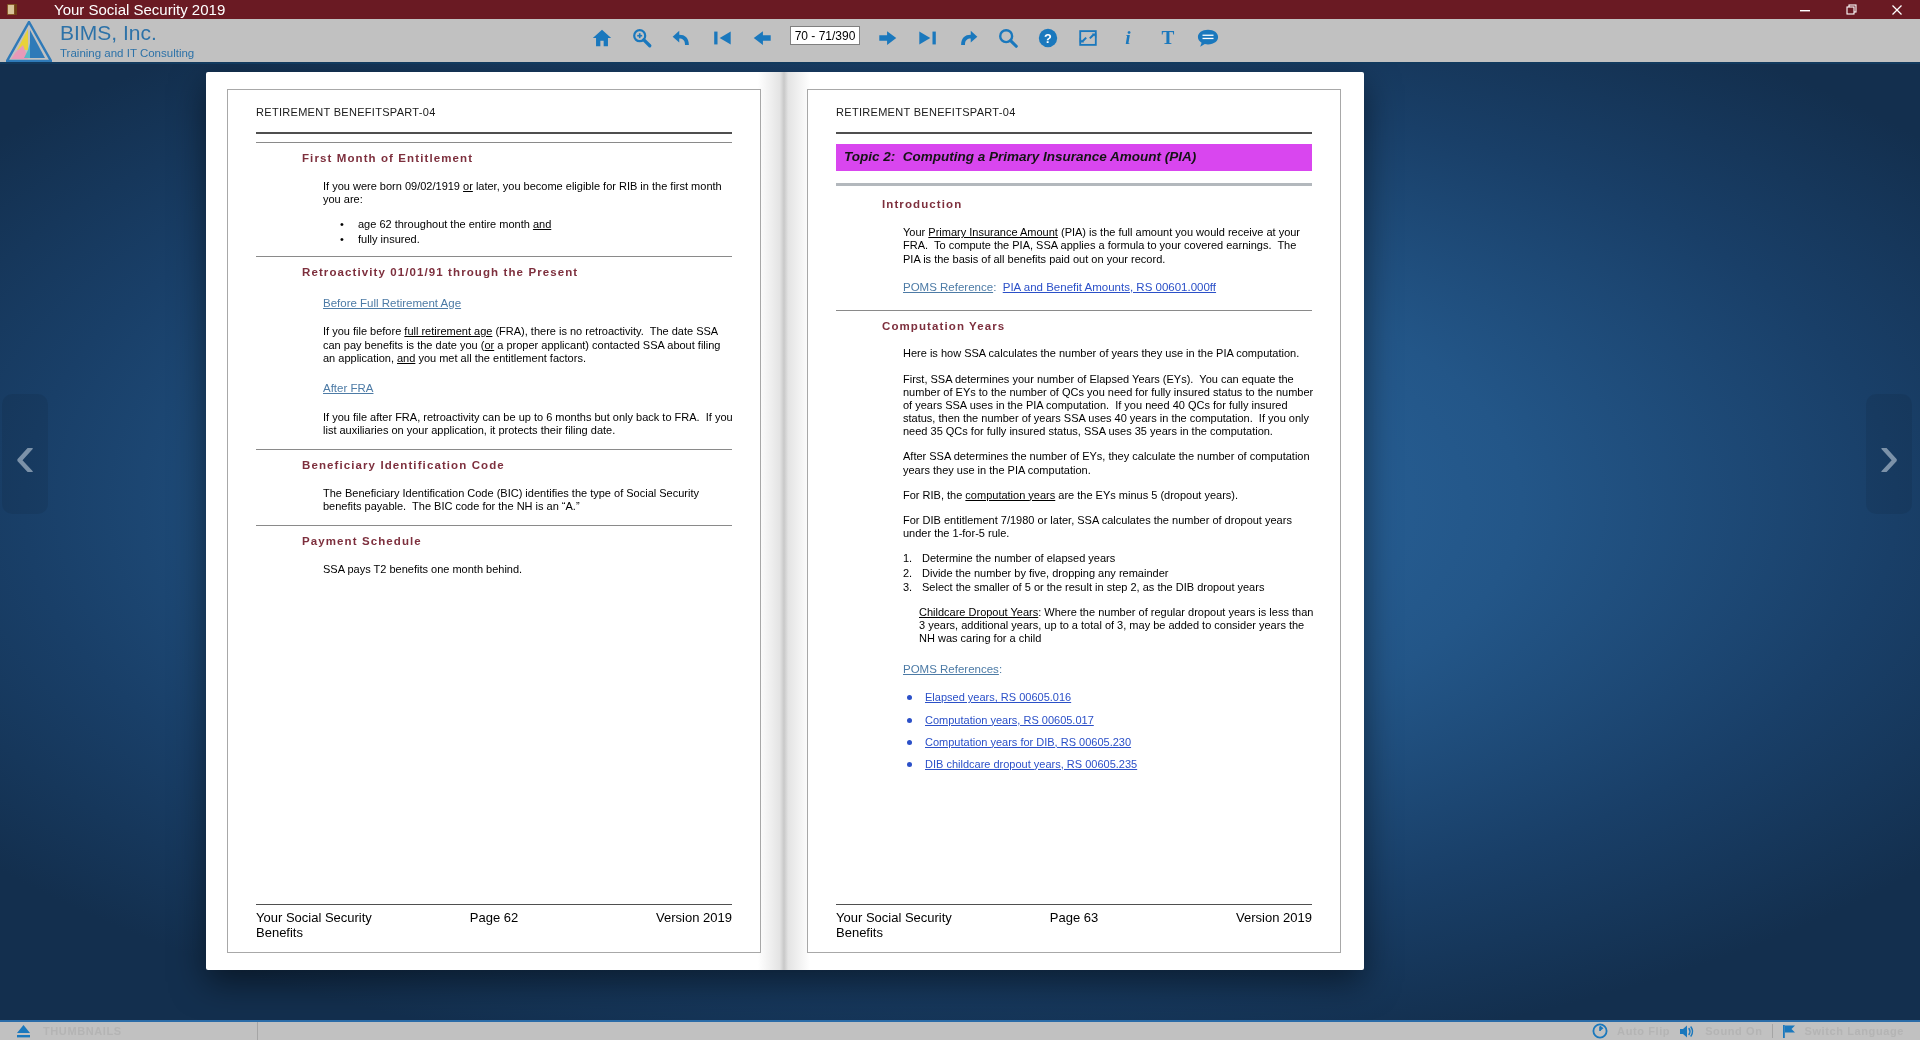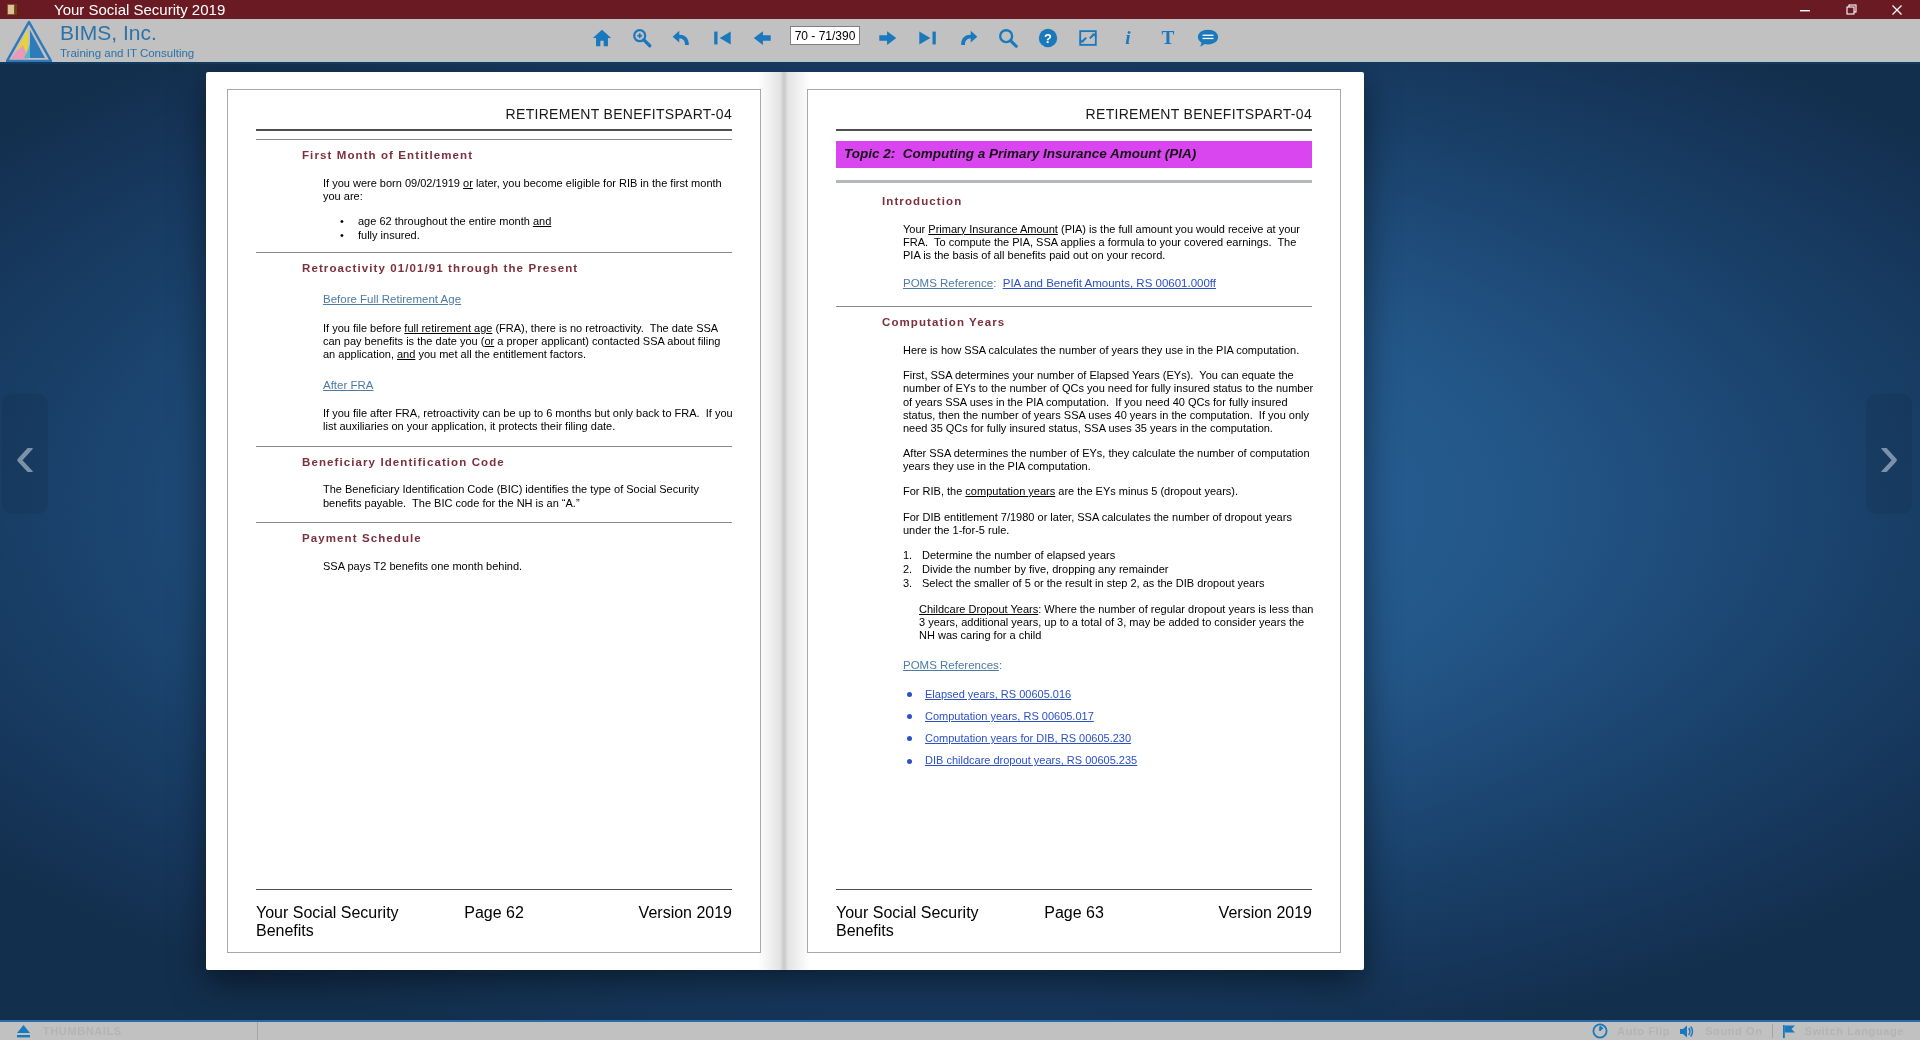--- a/index.html
+++ b/index.html
@@ -44,22 +44,22 @@
   .gutter{
     position:absolute; left:552px; top:0; width:52px; height:100%;
     background:linear-gradient(to right, rgba(255,255,255,0), rgba(130,130,130,.22) 42%, rgba(85,85,85,.32) 50%, rgba(130,130,130,.22) 58%, rgba(255,255,255,0));
   }
   .page{
     position:absolute; top:17px; width:534px; height:864px;
     border:1px solid #a8a8a8; background:#fff;
   }
   .page.leftpage{ left:21px; } .page.rightpage{ left:601px; }
   .page-inner{ position:absolute; inset:0; padding:16px 28px 0 28px; font-size:11px; line-height:1.2; color:#000; }
-  .pagehead{ display:flex; justify-content:flex-end; font-size:14px; letter-spacing:.3px; color:#1a1a1a;
-    padding-bottom:6px; border-bottom:2px solid #4f4f4f; }
+  .pagehead{ display:flex; justify-content:flex-start; font-size:11px; letter-spacing:.3px; color:#1a1a1a;
+    padding-bottom:13px; border-bottom:2px solid #4f4f4f; }
   .blocks > .hr:first-child{ margin-top:8px; }
   .hr{ border-top:1px solid #8a8a8a; margin:9px 0; }
   .hr2{ border-top:3px solid #b3b8bd; margin:12px 0; }
   .heading{ color:#7d2f3d; font-weight:bold; font-size:11.5px; letter-spacing:1.1px; margin:7px 0 14px;padding-left:46px; }
   .para{ margin:12px 0 12px 67px; width:412px; white-space:pre-wrap; }
   .para.indent{ margin-left:83px; width:396px; }
   .u{ text-decoration:underline; }
   .inline-link{ color:#4d7ba6; text-decoration:underline; cursor:pointer; }
   .sublink{ margin:17px 0 15px 67px; }
   .sublink .lnk, .pomref .lnk{ color:#4d7ba6; text-decoration:underline; font-size:11.5px; cursor:pointer; }
@@ -74,21 +74,21 @@
   .btext{ white-space:pre-wrap; }
   .numlist{ margin:12px 0 12px 67px; }
   .num-item{ display:flex; margin:1px 0; }
   .num{ width:19px; flex:none; }
   .linklist{ margin:15px 0 0 71px; }
   .link-item{ display:flex; align-items:center; margin:0 0 9px; }
   .bdot{ width:5px; height:5px; border-radius:50%; background:#2b50c8; margin-right:13px; flex:none; }
   .link-item .llink{ color:#2b50c8; text-decoration:underline; cursor:pointer; }
   .pagefoot{
     position:absolute; left:28px; right:28px; bottom:12px;
-    border-top:1px solid #4f4f4f; padding-top:14px; display:flex; font-size:16px; color:#000;
+    border-top:1px solid #4f4f4f; padding-top:5px; display:flex; font-size:13px; color:#000;
   }
   .pf-left{ flex:1; } .pf-center{ flex:1; text-align:center; } .pf-right{ flex:1; text-align:right; }
   .chev{
     position:absolute; top:330px; width:46px; height:120px; cursor:pointer;
     color:rgba(208,219,230,.55); font-size:62px; font-weight:300;
     display:flex; align-items:center; justify-content:center;
     background:rgba(0,0,0,.07); border-radius:10px;
   }
   .chev.left{ left:2px; } .chev.right{ right:8px; }
   

